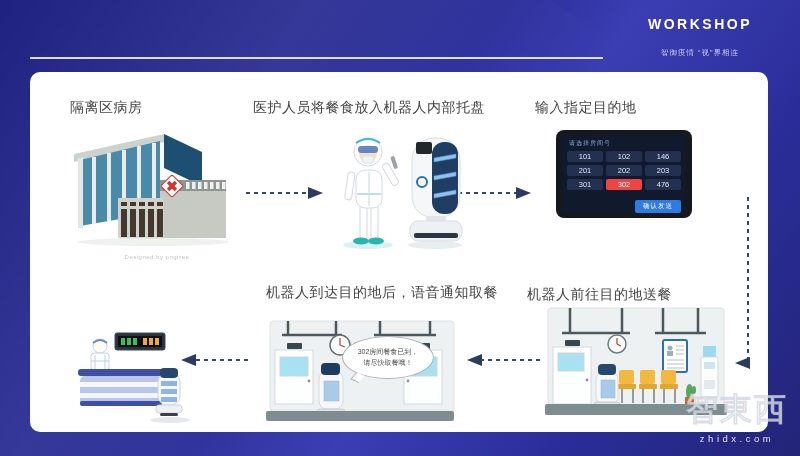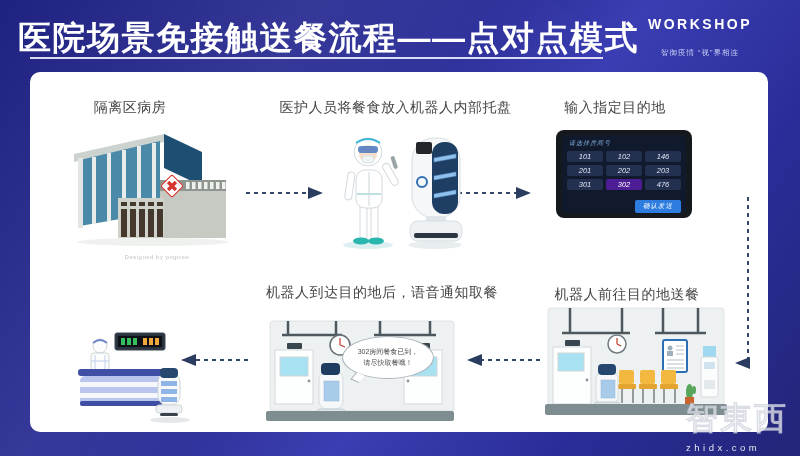--- a/index.html
+++ b/index.html
@@ -14,64 +14,63 @@
   .title-underline { position:absolute; left:30px; top:57px; width:573px; height:2px;
     background:rgba(240,240,252,0.9); }
   .logo { position:absolute; right:40px; top:16px; width:120px; text-align:center; color:#ffffff; }
   .logo-brand { font-size:14px; font-weight:800; letter-spacing:2.5px; }
   .logo-tagline { font-size:7.5px; letter-spacing:1px; color:#c7cdf2; margin-top:16px; }
 
   .panel { position:absolute; left:30px; top:72px; width:738px; height:360px;
     background:#ffffff; border-radius:10px; }
 
   .lbl { position:absolute; font-size:14px; color:#454545; letter-spacing:0.5px; }
-  .lbl.center { text-align:center; }
+  .lbl.center { }
   .two-line { line-height:1.55; }
 
   .arrows { position:absolute; left:0; top:0; }
 
   .fig { position:absolute; }
 
   
   .tablet { position:absolute; left:526px; top:58px; width:136px; height:88px;
-    background:#15181d; border-radius:8px; padding:5px 6px; box-sizing:border-box;font-style:italic; }
+    background:#15181d; border-radius:8px; padding:5px 6px; box-sizing:border-box; }
   .tab-screen { width:100%; height:100%; background:#101a2c; border-radius:4px;
     padding:3px 5px; box-sizing:border-box; }
   .tab-header { font-size:6px; color:#7fa8d8; letter-spacing:1px; margin:1px 0 3px 2px; }
   .tab-grid { display:grid; grid-template-columns:repeat(3,1fr); gap:3px; }
   .cell { background:#243050; color:#dfe6f2; font-size:7.5px; line-height:11px;
     text-align:center; border-radius:2px; }
-  .cell.sel { background:#4c1d95; color:#ffffff; }
+  .cell.sel { background:#ef4444; color:#ffffff; }
   .tab-footer { text-align:right; margin-top:4px; }
   .tab-btn { display:inline-block; background:#2e7ce0; color:#ffffff; font-size:6.5px;
     padding:2px 8px; border-radius:2px; letter-spacing:1px; }
 
   .credit { position:absolute; left:62px; top:182px; width:130px; text-align:center;
     font-size:6px; color:#bfc5c9; letter-spacing:0.5px; }
 
   .bubble { position:absolute; left:312px; top:264px; width:90px; height:41px;
     background:#ffffff; border:1px solid #a9b2b8; border-radius:50%;
     display:flex; flex-direction:column; align-items:center; justify-content:center;
     font-size:7px; color:#4a4a4a; line-height:1.5; z-index:5; }
   .bubble::after { content:""; position:absolute; left:10px; bottom:-4px; width:8px; height:8px;
     background:#ffffff; border-left:1px solid #a9b2b8; border-bottom:1px solid #a9b2b8;
     transform:rotate(25deg) skewX(-15deg); }
 
-  .watermark { position:absolute; right:12px; bottom:3px; z-index:20;margin-left:28px; }
+  .watermark { position:absolute; right:12px; bottom:12px; text-align:center; z-index:20;margin-left:28px; }
   .wm-brand { font-size:32px; font-weight:900; letter-spacing:2px;
     color:rgba(255,255,255,0.72); -webkit-text-stroke:0.5px rgba(150,158,180,0.35); }
   .wm-domain { font-size:9.5px; letter-spacing:3.5px; color:rgba(255,255,255,0.88); margin-top:1px; }
 </style>
 </head>
 <body>
 
 <div class="stage">
   <div class="streak"></div>
 
-  <div class="title">医院场景免接触送餐流程——点对点模式</div>
   <div class="title-underline"></div>
 
   <div class="logo">
     <div class="logo-brand">WORKSHOP</div>
     <div class="logo-tagline">智御疫情 “视”界相连</div>
   </div>
 
   <div class="panel">
 
     <svg class="arrows" width="738" height="360" viewBox="0 0 738 360">

